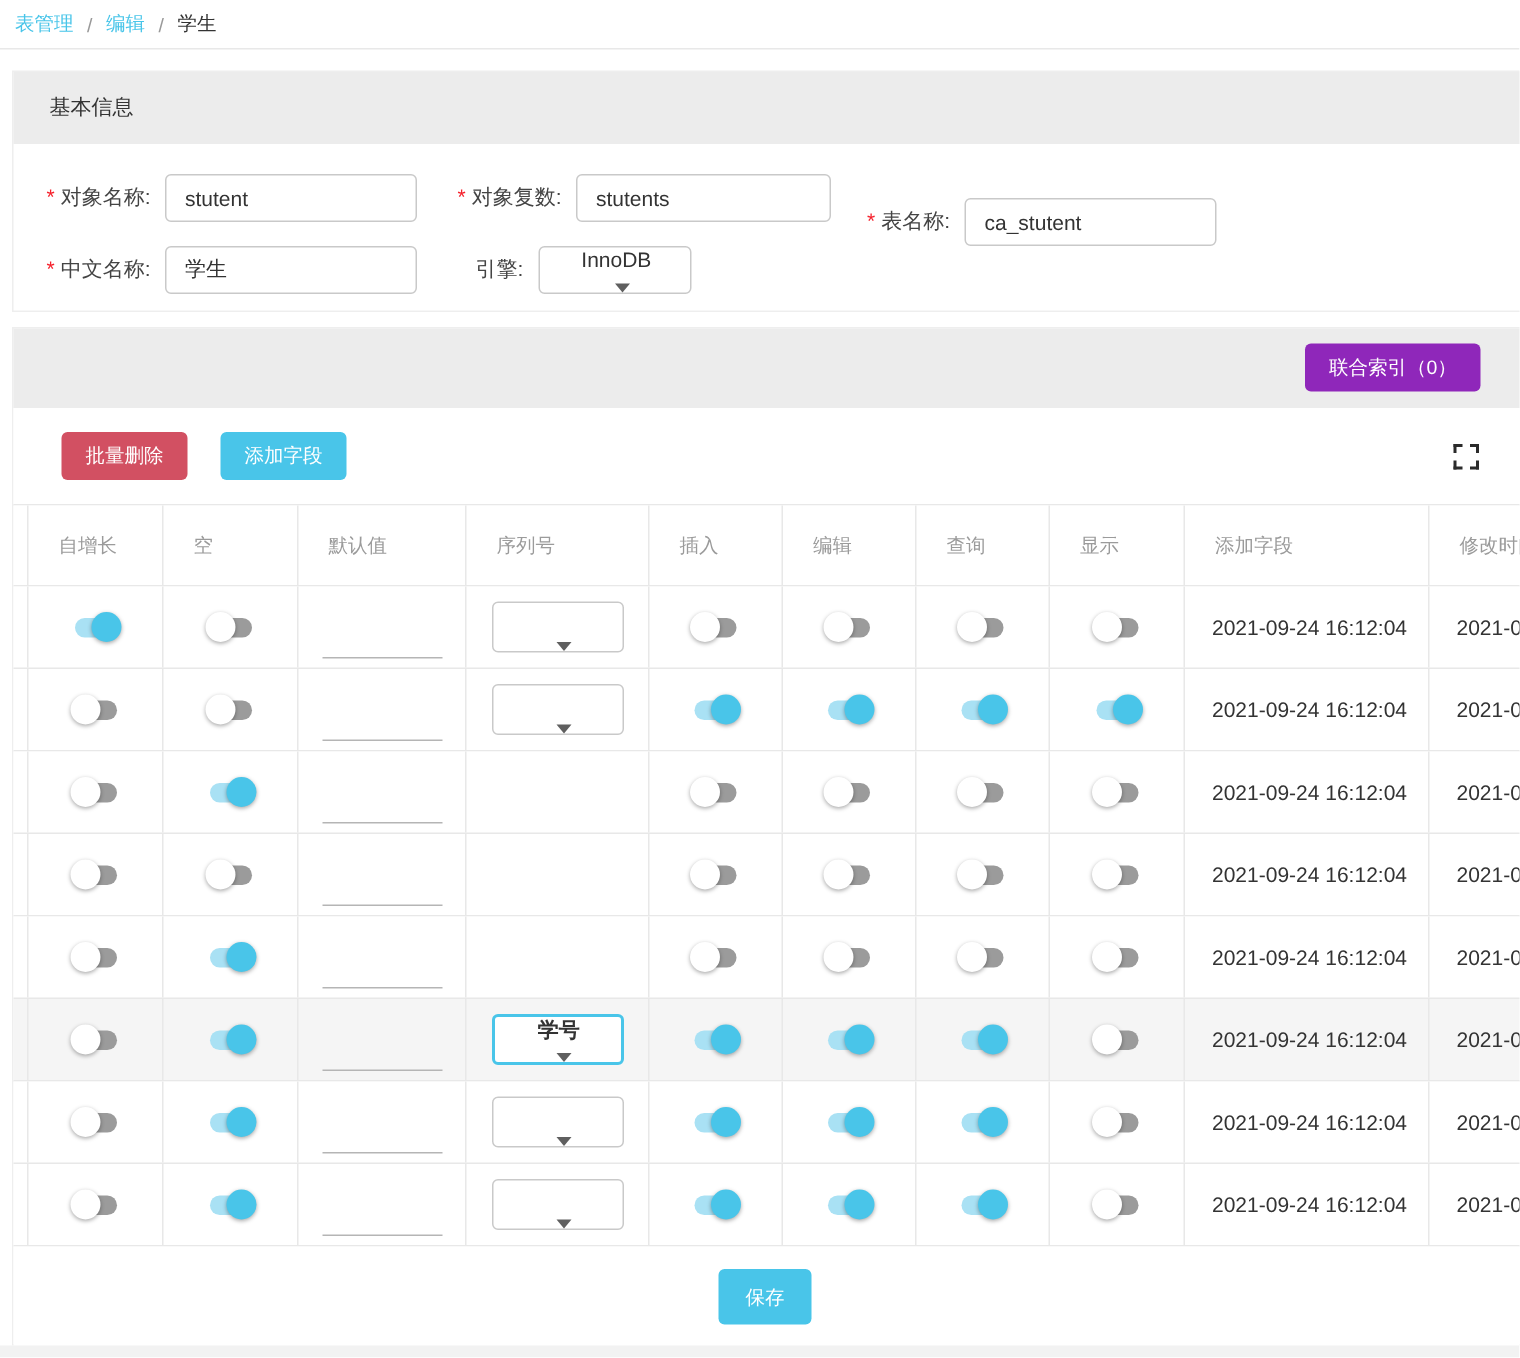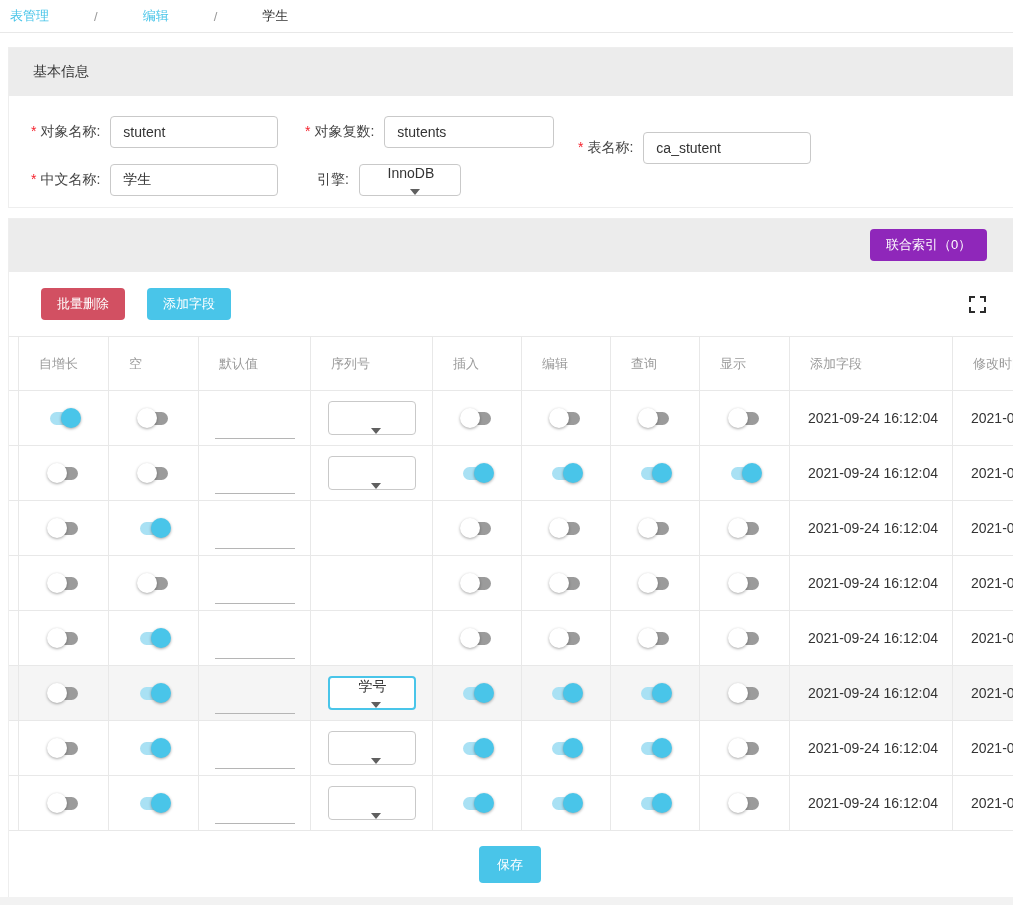--- a/index.html
+++ b/index.html
@@ -5,21 +5,21 @@
   :root{
     --accent:#49c5e9; --accent-track:#a9e1f4; --danger:#d25062; --purple:#8f27ba;
     --track-off:#9b9b9b; --grid:#e8e8e8; --band:#ececec; --txt:#333333; --muted:#9b9b9b;
   }
   *{box-sizing:border-box; margin:0; padding:0;}
   html,body{width:1013px; height:905px; overflow:hidden;}
   body{position:relative; background:#ffffff; font-family:"Liberation Sans","DejaVu Sans",sans-serif; color:var(--txt);}
 
   
   .topbar{position:absolute; top:0; left:0; width:1013px; height:33px; background:#fff;
-          border-bottom:1px solid var(--grid); display:flex; align-items:center; padding-left:10px; font-size:13px;gap:36px;}
+          border-bottom:1px solid var(--grid); display:flex; align-items:center; padding-left:10px; font-size:13px;}
   .crumb-link{color:var(--accent); cursor:pointer;}
   .crumb-sep{color:#999; margin:0 9px;}
   .crumb-cur{color:var(--txt);}
 
   
   .card{position:absolute; left:8px; background:#fff; border:1px solid #eeeeee;}
   .card1{top:47px; width:1100px; height:161px;}
   .card2{top:218px; width:1108px; height:679px;}
 
   .band{background:var(--band); width:100%;}
@@ -79,21 +79,21 @@
                  box-shadow:0 1px 3px rgba(0,0,0,.35);}
   .switch.off{background:var(--track-off);}
   .switch.off .thumb{left:-3px; background:#fff;}
   .switch.on{background:var(--accent-track);}
   .switch.on .thumb{right:-3px; background:var(--accent);}
 
   
   .ufield{width:80px; height:28px; border-bottom:1px solid #b5b5b5; transform:translateY(7px); cursor:text;}
 
   
-  .sel-serial{width:88px; height:34px;}
+  .sel-serial{width:88px; height:34px;font-weight:bold;}
   .sel-serial .caret{margin-left:6px;}
   .sel-focused{border:2px solid var(--accent);}
 
   .bottomstrip{position:absolute; top:897px; left:0; width:1013px; height:8px; background:#f2f2f2;}
 </style>
 </head>
 <body>
 
 <div class="topbar">
   <span class="crumb-link">表管理</span>

